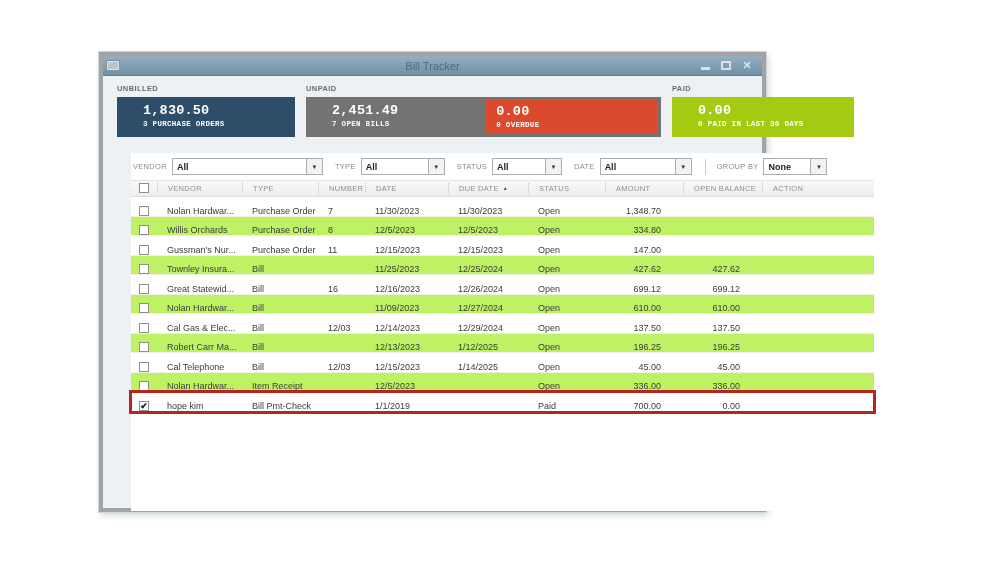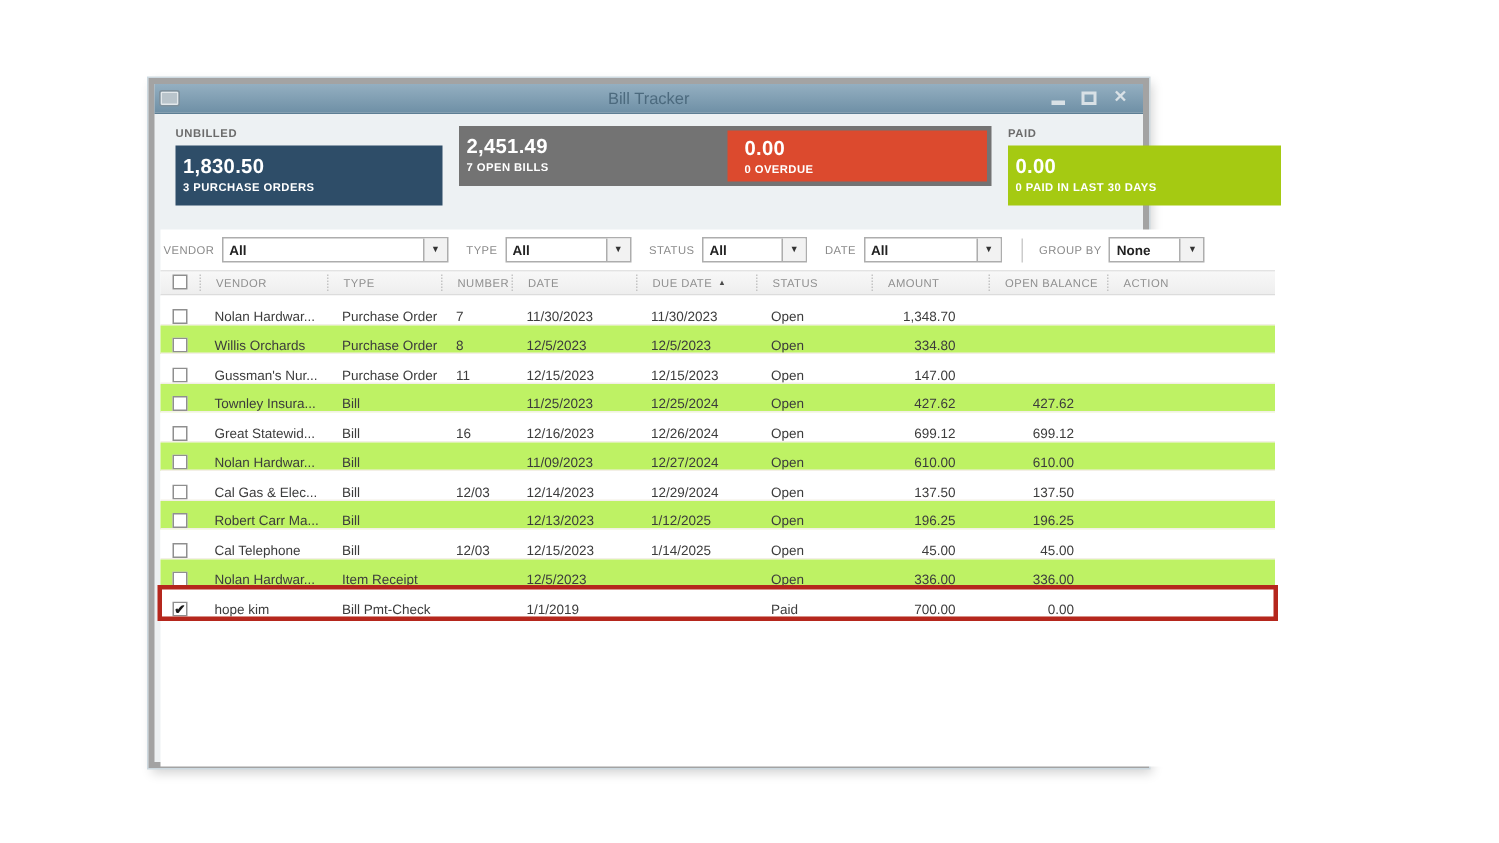--- a/index.html
+++ b/index.html
@@ -18,30 +18,30 @@
   .win-controls { margin-left:auto; display:flex; align-items:center; gap:9px; padding-right:9px; z-index:1; height:100%; }
   .ctrl { display:flex; align-items:center; justify-content:center; width:12px; height:100%; cursor:default; }
   .ctrl-min-bar { width:9px; height:3px; background:#d9e1e6; margin-top:6px; }
   .ctrl-max-box { width:10px; height:9px; border:2px solid #d9e1e6; }
   .ctrl-close-x { color:#d9e1e6; font-size:11px; font-weight:bold; line-height:1; }
 
   
   .cards { display:flex; padding:8px 0 0 14px; }
   .card-group { margin-right:11px; }
   .card-label { font-size:7.5px; font-weight:bold; color:#6b6b6b; letter-spacing:0.4px; height:13px; }
-  .card { height:40px; padding:6px 0 0 5px; }
+  .card { height:40px; padding:6px 0 0 26px;font-family:Liberation Mono, monospace; }
   .card-amount { font-size:13.5px; font-weight:bold; color:#fff; letter-spacing:0.2px; }
   .card-sub { font-size:7.5px; font-weight:bold; color:#fff; margin-top:2px; letter-spacing:0.3px; }
   .card-unbilled { width:178px; background:#2e4d68; }
   .card-unpaid  { width:355px; background:#737373; position:relative; }
   .card-overdue { position:absolute; left:50.5%; right:3px; top:3px; bottom:3px; background:#dc4a2e; padding:4px 0 0 11px; }
   .card-paid    { width:182px; background:#a5ca12; }
 
   
-  .panel { background:#fff; margin:16px 12px 0 4px; height:358px; width:743px; }
+  .panel { background:#fff; margin:16px 12px 0 28px; height:358px; width:743px; }
 
   
   .filters { display:flex; align-items:center; height:27px; padding-left:2px; }
   .f-label { font-size:7.5px; color:#8a8a8a; letter-spacing:0.3px; margin-right:5px; }
   .dd { display:flex; height:17px; border:1px solid #adadad; background:#fff; margin-right:12px; }
   .dd-value { font-size:9px; font-weight:bold; color:#222; padding:3px 4px 0 4px; flex:1; white-space:nowrap; }
   .dd-btn { width:16px; border-left:1px solid #adadad; background:#f2f2f2; display:flex; align-items:center; justify-content:center; }
   .dd-arrow { font-size:6px; color:#333; line-height:1; }
   .dd-vendor { width:151px; } .dd-type { width:84px; } .dd-status { width:70px; } .dd-date { width:92px; } .dd-group { width:64px; }
   .f-sep { width:1px; height:16px; background:#cccccc; margin:0 11px 0 1px; }
@@ -94,20 +94,21 @@
 
     <div class="cards">
       <div class="card-group">
         <div class="card-label">UNBILLED</div>
         <div class="card card-unbilled">
           <div class="card-amount">1,830.50</div>
           <div class="card-sub">3 PURCHASE ORDERS</div>
         </div>
       </div>
       <div class="card-group">
+        <div class="card-label">UNPAID</div>
         <div class="card card-unpaid">
           <div class="card-amount">2,451.49</div>
           <div class="card-sub">7 OPEN BILLS</div>
           <div class="card-overdue">
             <div class="card-amount">0.00</div>
             <div class="card-sub">0 OVERDUE</div>
           </div>
         </div>
       </div>
       <div class="card-group">

